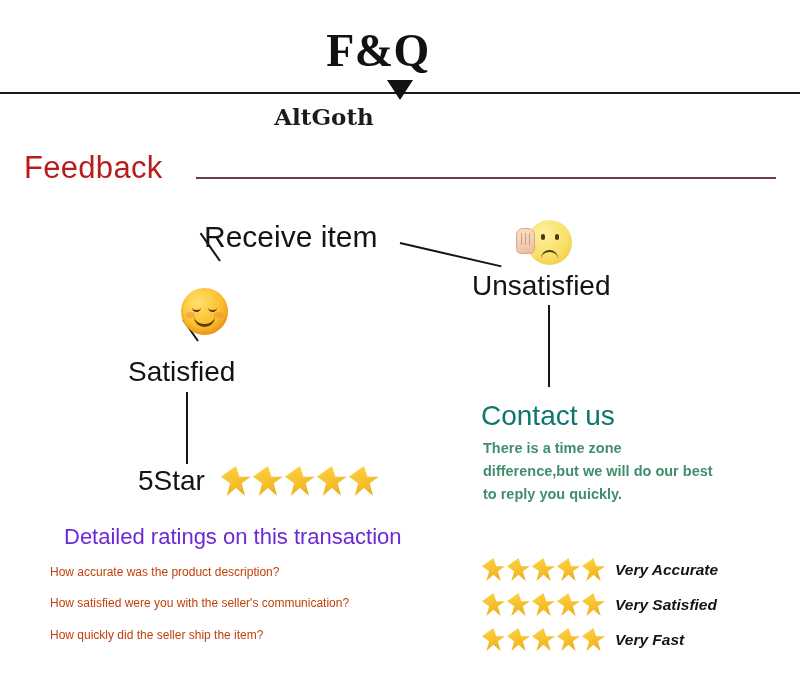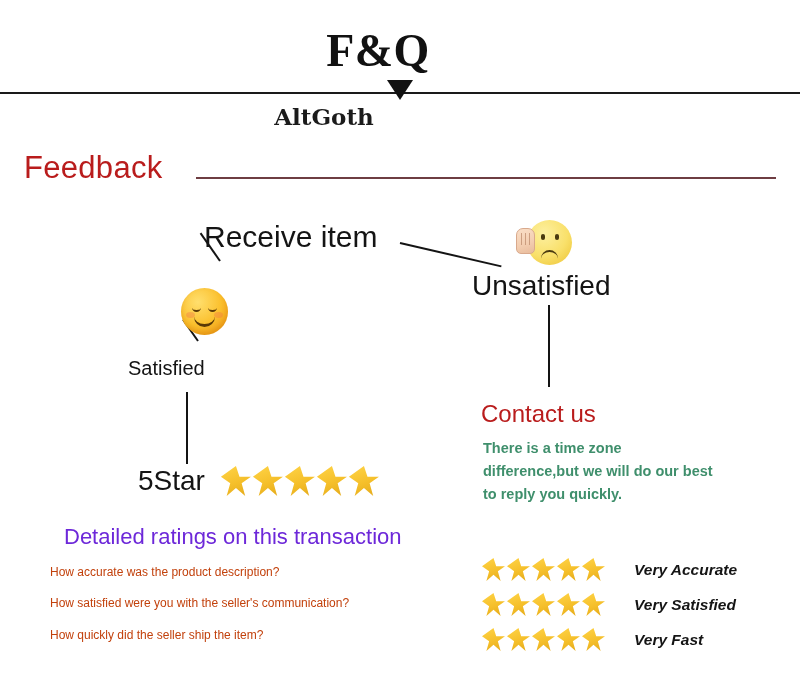--- a/index.html
+++ b/index.html
@@ -105,36 +105,36 @@
   .receive-item {
     left: 204px;
     top: 222px;
     font-size: 30px;
     color: #141414;
   }
 
   .satisfied {
     left: 128px;
     top: 358px;
-    font-size: 20px;
+    font-size: 28px;
     color: #141414;
   }
 
   .unsatisfied {
     left: 472px;
     top: 272px;
     font-size: 28px;
     color: #141414;
   }
 
   .contact-us {
     left: 481px;
     top: 402px;
-    font-size: 24px;
-    color: #b91c1c;
+    font-size: 28px;
+    color: #0f766e;
   }
 
   .contact-note {
     position: absolute;
     left: 483px;
     top: 437px;
     width: 230px;
     font-size: 14.5px;
     font-weight: 700;
     color: #3f8f6c;
@@ -332,21 +332,21 @@
   }
   .question.q1 { top: 566px; }
   .question.q2 { top: 597px; }
   .question.q3 { top: 629px; }
 
   .rating-row {
     position: absolute;
     left: 482px;
     display: flex;
     align-items: center;
-    gap: 29px;
+    gap: 10px;
   }
   .rating-row.r1 { top: 558px; }
   .rating-row.r2 { top: 593px; }
   .rating-row.r3 { top: 628px; }
   .rating-label {
     font-style: italic;
     font-size: 15.5px;
     font-weight: 600;
     color: #151515;
     line-height: 1;

